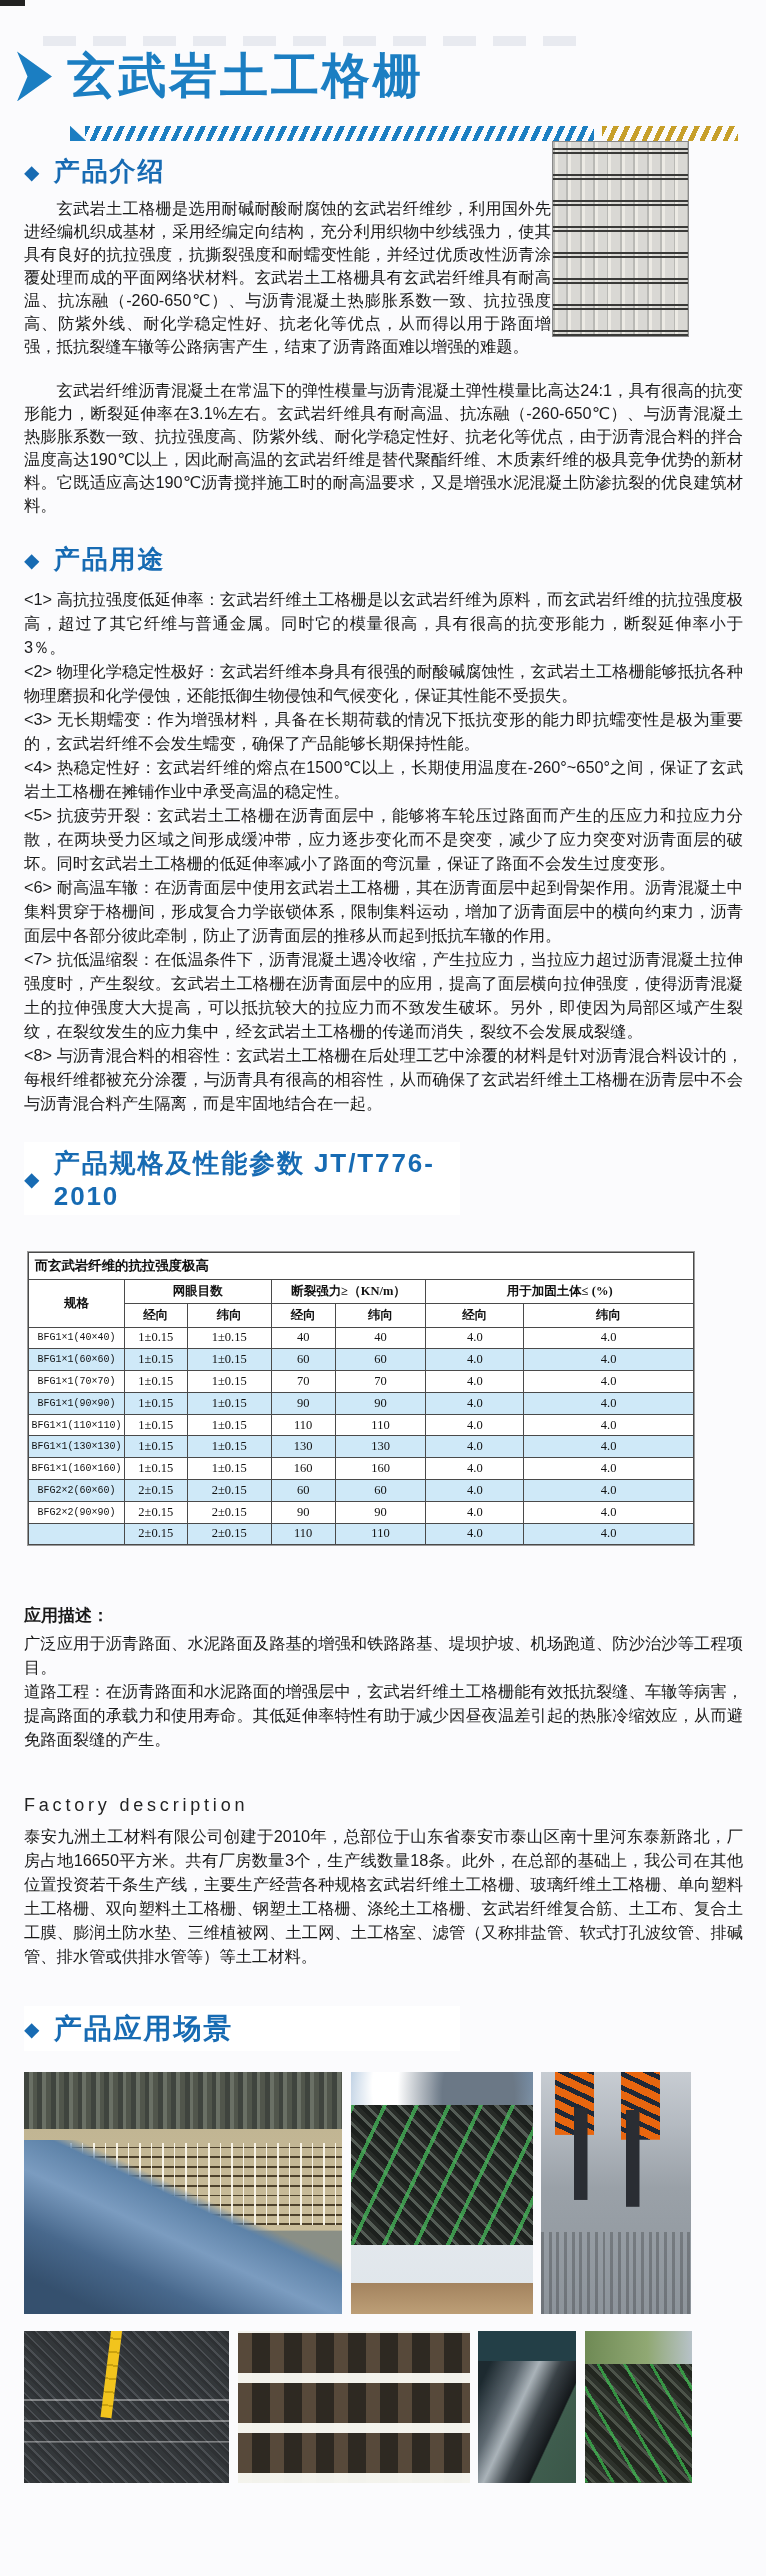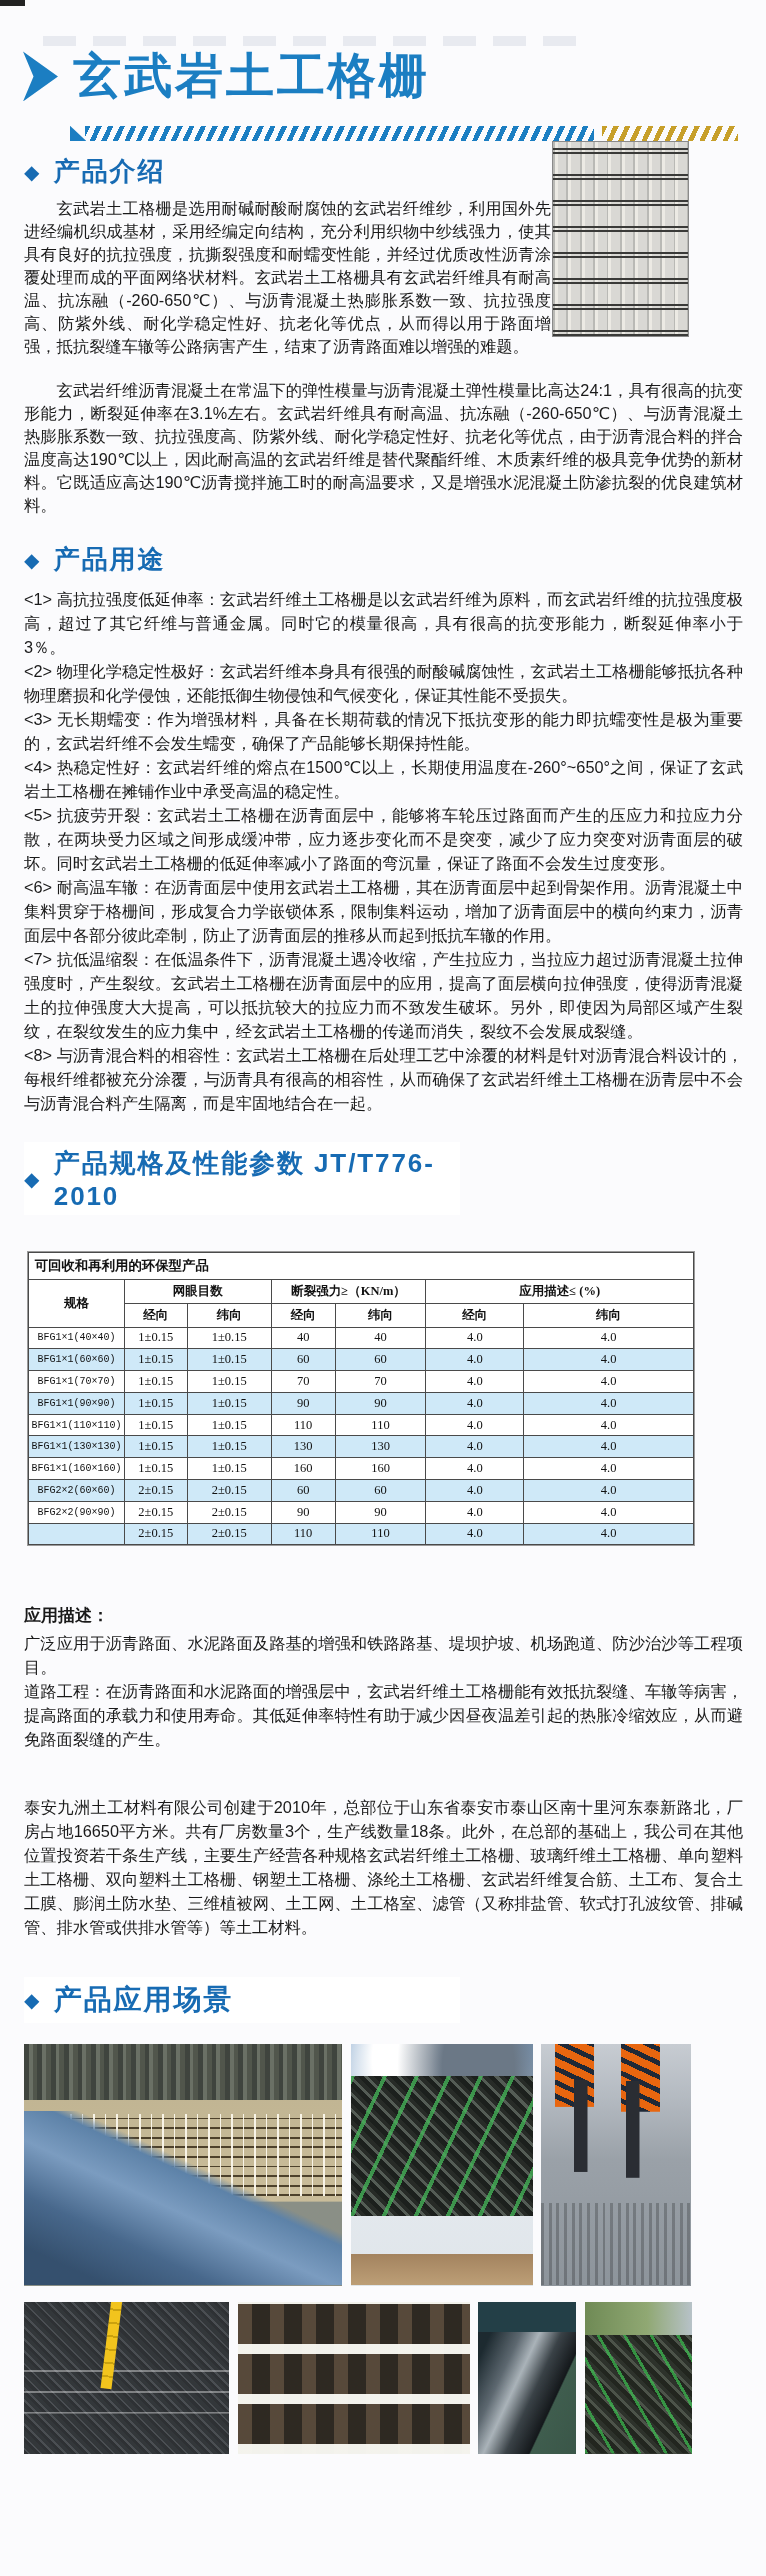--- a/index.html
+++ b/index.html
@@ -11,21 +11,21 @@
   }
   .page{width:767px;height:2576px;position:relative;}
   .content{padding:0 24px;position:relative;}
 
   
   .top-artifact{position:absolute;left:0;top:0;width:25px;height:5.8px;background:#222;}
   .ghost-row{position:absolute;left:43px;top:36px;width:537px;height:9.6px;
     background:repeating-linear-gradient(90deg,#e8eaf0 0 33px,transparent 33px 50px);}
 
   
-  .title-row{display:flex;align-items:center;gap:15.3px;padding:50px 24px 0 23px;text-align:center;}
+  .title-row{display:flex;align-items:center;gap:15.3px;padding:50px 24px 0 17px;text-align:center;}
   .title-arrow{width:35px;height:50px;background:#1b7ec2;
     clip-path:polygon(0 0,100% 50%,0 100%,30% 50%);flex:0 0 auto;}
   .page-title{font-size:48px;font-weight:bold;color:#1b7ec2;letter-spacing:2.9px;line-height:1.1;}
 
   
   .divider{position:relative;height:15.3px;margin:23px 0 0 70px;width:668px;}
   .divider .seg-blue{position:absolute;left:15.3px;top:0;width:509px;height:15.3px;
     background:repeating-linear-gradient(115deg,#1b7ec2 0 4.8px,transparent 4.8px 10.5px);}
   .divider .seg-gold{position:absolute;left:532px;top:0;width:136px;height:15.3px;
     background:repeating-linear-gradient(115deg,#c79f2a 0 4.8px,transparent 4.8px 10.5px);}
@@ -175,27 +175,27 @@
           <col style="width:96px">
             <col style="width:63px">
             <col style="width:84px">
           <col style="width:64px">
             <col style="width:91px">
             <col style="width:98px">
             <col style="width:170px">
         </colgroup>
         <tbody id="spec-tbody">
             <tr class="tbl-title">
-              <td colspan="7">可回收和再利用的环保型产品</td>
+              <td colspan="7">而玄武岩纤维的抗拉强度极高</td>
             </tr>
             <tr>
               <th rowspan="2">规格</th>
               <th colspan="2">网眼目数</th>
               <th colspan="2">断裂强力≥（KN/m）</th>
-              <th colspan="2">应用描述≤ (%)</th>
+              <th colspan="2">用于加固土体≤ (%)</th>
             </tr>
             <tr>
               <th>经向</th>
               <th>纬向</th>
               <th>经向</th>
               <th>纬向</th>
               <th>经向</th>
               <th>纬向</th>
             </tr>
             <tr>
@@ -294,20 +294,21 @@
 
     <div class="app-block">
       <p class="app-label">应用描述：</p>
       <div>
           <p class="app-p">广泛应用于沥青路面、水泥路面及路基的增强和铁路路基、堤坝护坡、机场跑道、防沙治沙等工程项目。</p>
           <p class="app-p">道路工程：在沥青路面和水泥路面的增强层中，玄武岩纤维土工格栅能有效抵抗裂缝、车辙等病害，提高路面的承载力和使用寿命。其低延伸率特性有助于减少因昼夜温差引起的热胀冷缩效应，从而避免路面裂缝的产生。</p>
         </div>
     </div>
 
     <div class="factory-block">
+      <p class="factory-en">Factory description</p>
       <p class="app-p">泰安九洲土工材料有限公司创建于2010年，总部位于山东省泰安市泰山区南十里河东泰新路北，厂房占地16650平方米。共有厂房数量3个，生产线数量18条。此外，在总部的基础上，我公司在其他位置投资若干条生产线，主要生产经营各种规格玄武岩纤维土工格栅、玻璃纤维土工格栅、单向塑料土工格栅、双向塑料土工格栅、钢塑土工格栅、涤纶土工格栅、玄武岩纤维复合筋、土工布、复合土工膜、膨润土防水垫、三维植被网、土工网、土工格室、滤管（又称排盐管、软式打孔波纹管、排碱管、排水管或供排水管等）等土工材料。</p>
     </div>
 
     <div class="sec-head scenes-head big">
       <span class="diamond">◆</span>
       <span class="sec-label">产品应用场景</span>
     </div>
     <div class="scene-row scene-row1">
         <div class="ph ph-machine"></div>
         <div class="ph ph-bags"></div>

